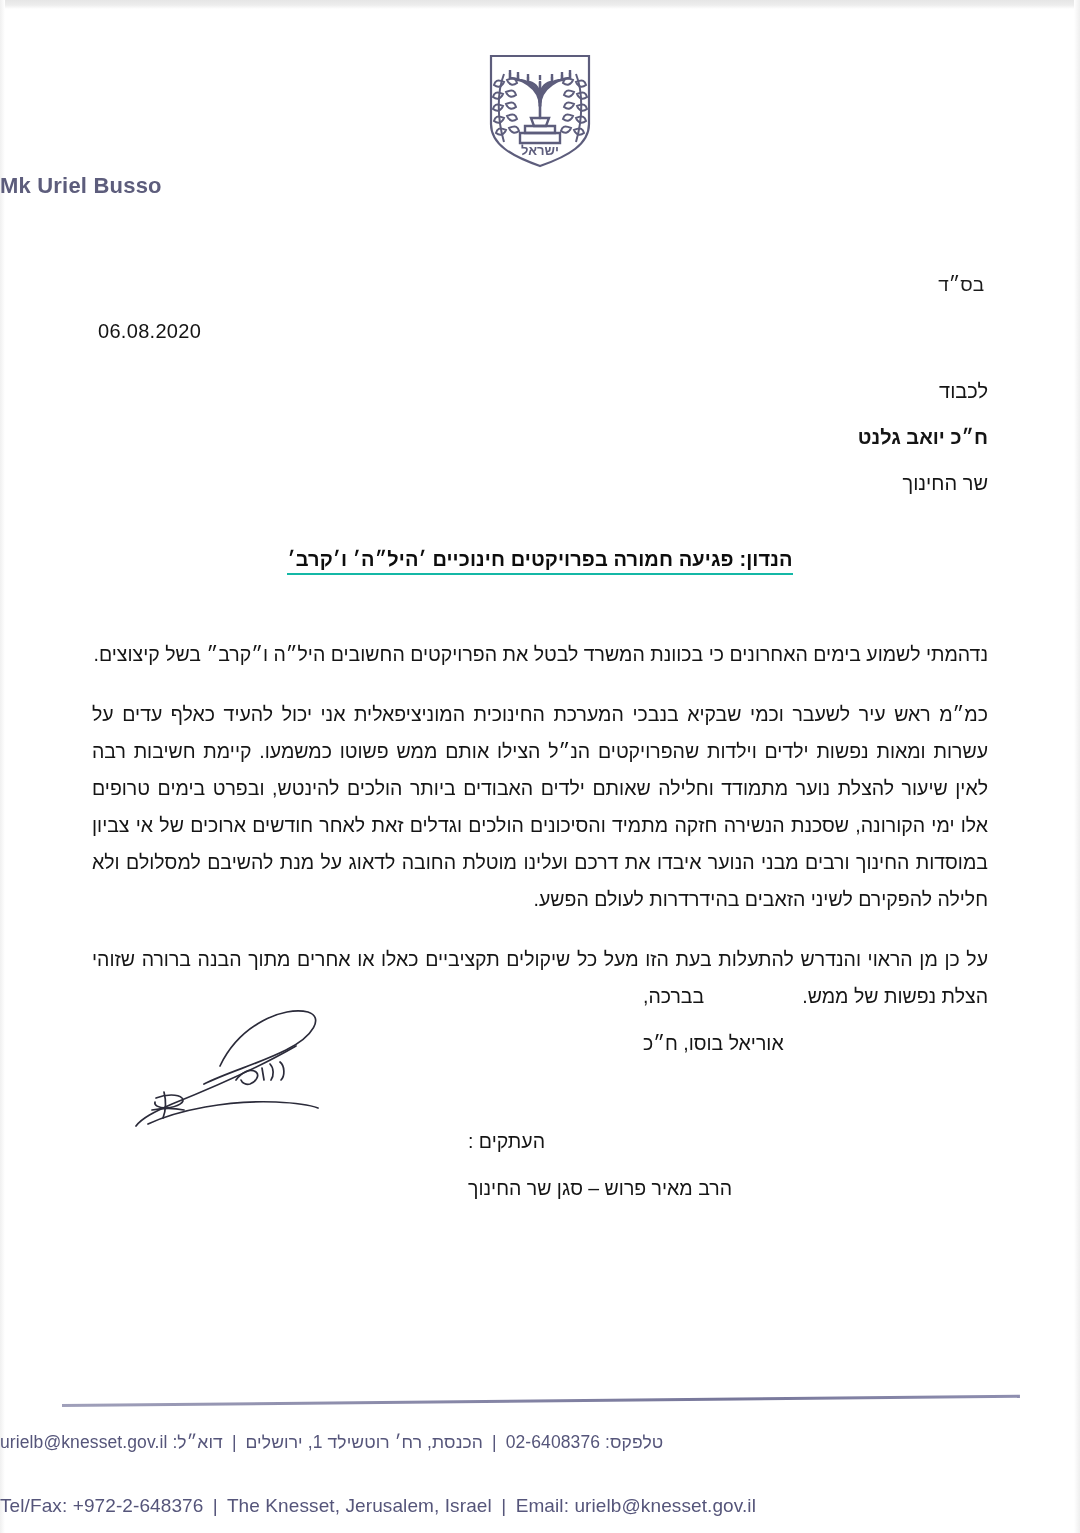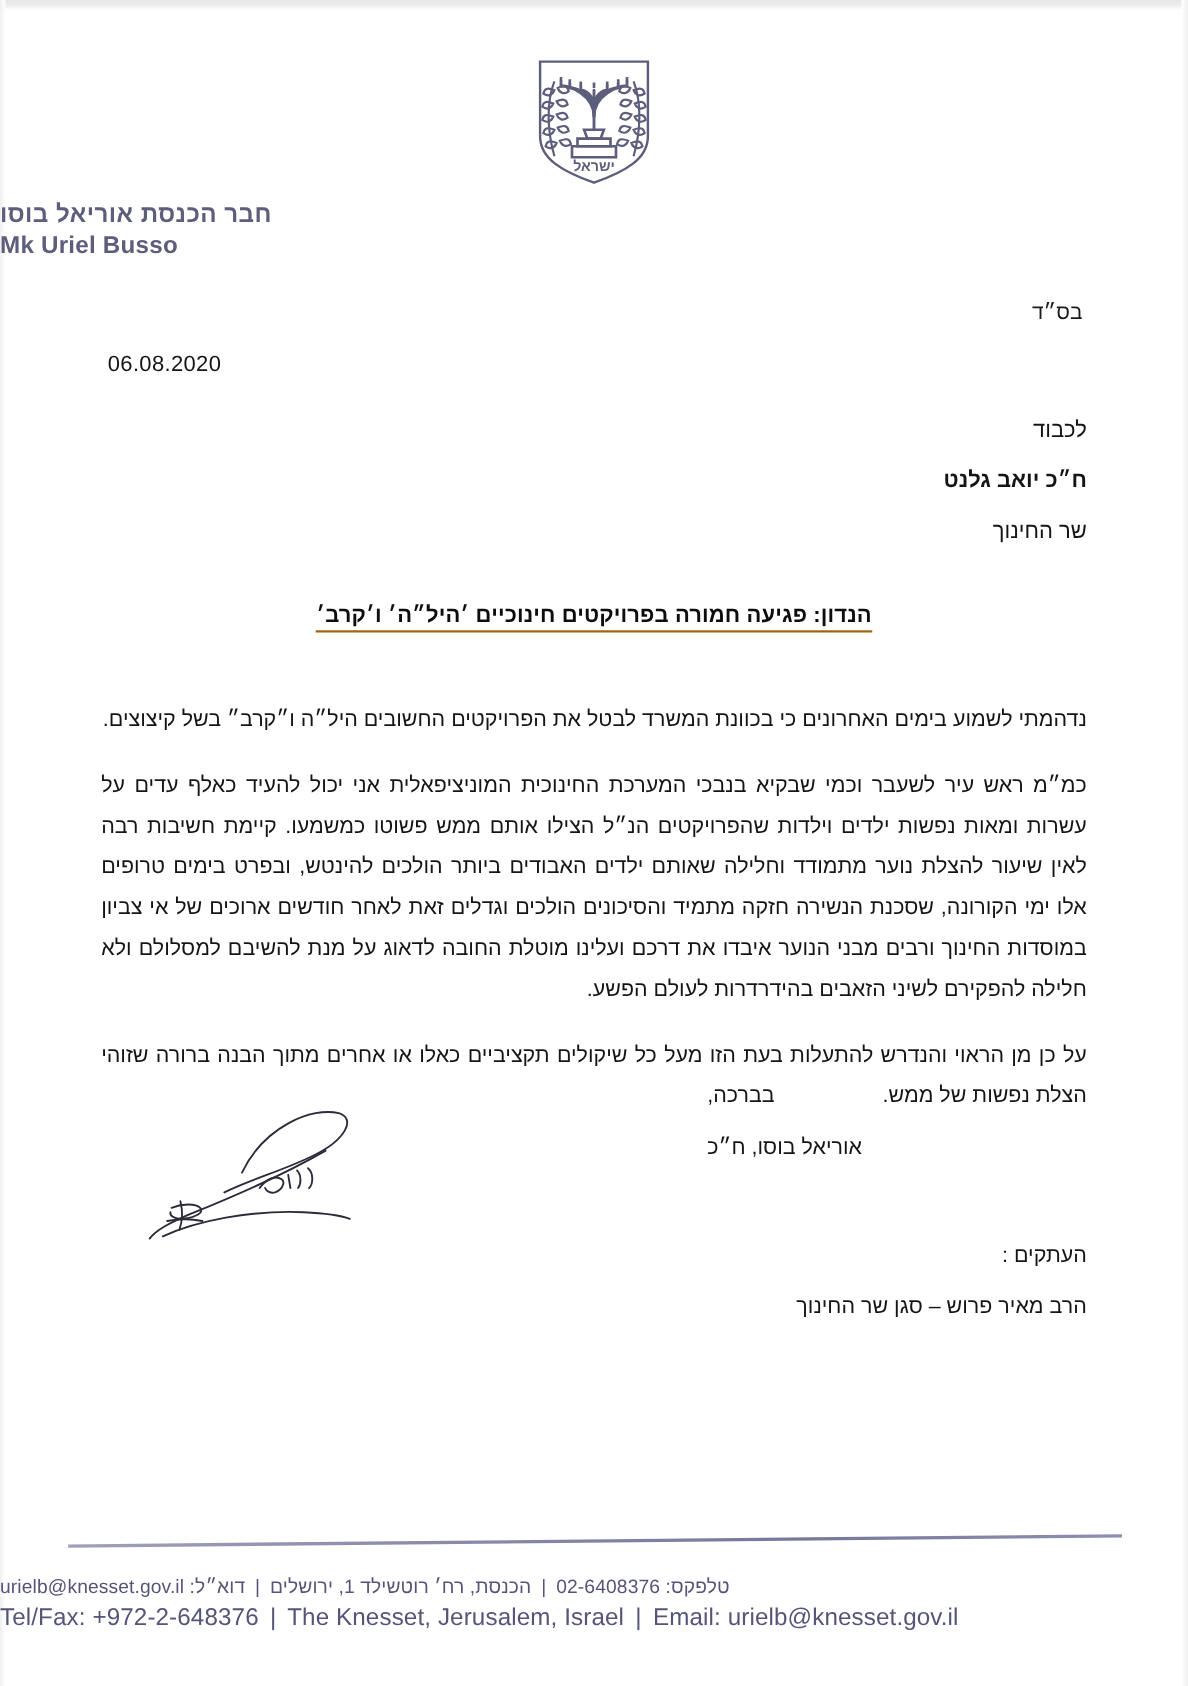--- a/index.html
+++ b/index.html
@@ -112,21 +112,21 @@
     top: 548px;
     left: 0;
     width: 1080px;
     text-align: center;
   }
   .subject {
     display: inline-block;
     font-size: 20px;
     font-weight: 700;
     color: #0d0d0d;
-    border-bottom: 2px solid #a16207;
+    border-bottom: 2px solid #14b8a6;
     padding-bottom: 2px;
     letter-spacing: 0.1px;
   }
 
   .body-text {
     position: absolute;
     top: 636px;
     right: 92px;
     width: 896px;
     text-align: justify;
@@ -170,21 +170,21 @@
     height: 128px;
     pointer-events: none;
   }
 
   
   .copies {
     position: absolute;
     top: 1118px;
     right: 92px;
     width: 520px;
-    text-align: right;
+    text-align: left;
     font-size: 19.5px;
     line-height: 47px;
     color: #151515;
   }
 
   
   .footer-rule {
     position: absolute;
     top: 1404px;
     left: 62px;
@@ -203,24 +203,25 @@
     text-align: left;
     color: #55557a;
   }
   .footer-he {
     font-size: 17.5px;
     direction: rtl;
     line-height: 28px;
     letter-spacing: 0.1px;
   }
   .footer-en {
-    font-size: 22px;
+    font-size: 19px;
     direction: ltr;
     line-height: 28px;
     letter-spacing: 0.1px;
+    margin-top: 36px;
   }
   .footer-he .sep, .footer-en .sep { padding: 0 4px; }
 </style>
 </head>
 <body>
 
 <div class="scan-top-edge"></div>
 <div class="scan-left-edge"></div>
 <div class="scan-right-edge"></div>
 
@@ -273,21 +274,20 @@
         <path d="M99 66 c7 -3 9 -1 10 3 c-4 3 -8 2 -10 -3 Z"></path>
         <path d="M97 78 c7 -3 9 -1 10 3 c-4 3 -8 2 -10 -3 Z"></path>
         <path d="M96 28 c-7 -3 -9 -1 -10 3 c4 3 8 2 10 -3 Z"></path>
         <path d="M97 40 c-7 -3 -9 -1 -10 3 c4 3 8 2 10 -3 Z"></path>
         <path d="M97 52 c-7 -3 -9 -1 -10 3 c4 3 8 2 10 -3 Z"></path>
         <path d="M96 64 c-7 -3 -9 -1 -10 3 c4 3 8 2 10 -3 Z"></path>
         <path d="M94 76 c-7 -3 -9 -1 -10 3 c4 3 8 2 10 -3 Z"></path>
       </g>
       <text x="63" y="103" text-anchor="middle" fill="#5d5d7c" font-family="'Liberation Sans', sans-serif" font-size="13" font-weight="700">ישראל</text>
     </svg>
-    <div class="lh-name-he">חבר הכנסת אוריאל בוסו</div>
     <div class="lh-name-en">Mk Uriel Busso</div>
   </div>
 
   <div class="bsd">בס״ד</div>
   <div class="letter-date">06.08.2020</div>
 
   <div class="addressee">
     <div>לכבוד</div>
     <div class="recipient-name">ח״כ יואב גלנט</div>
     <div>שר החינוך</div>

